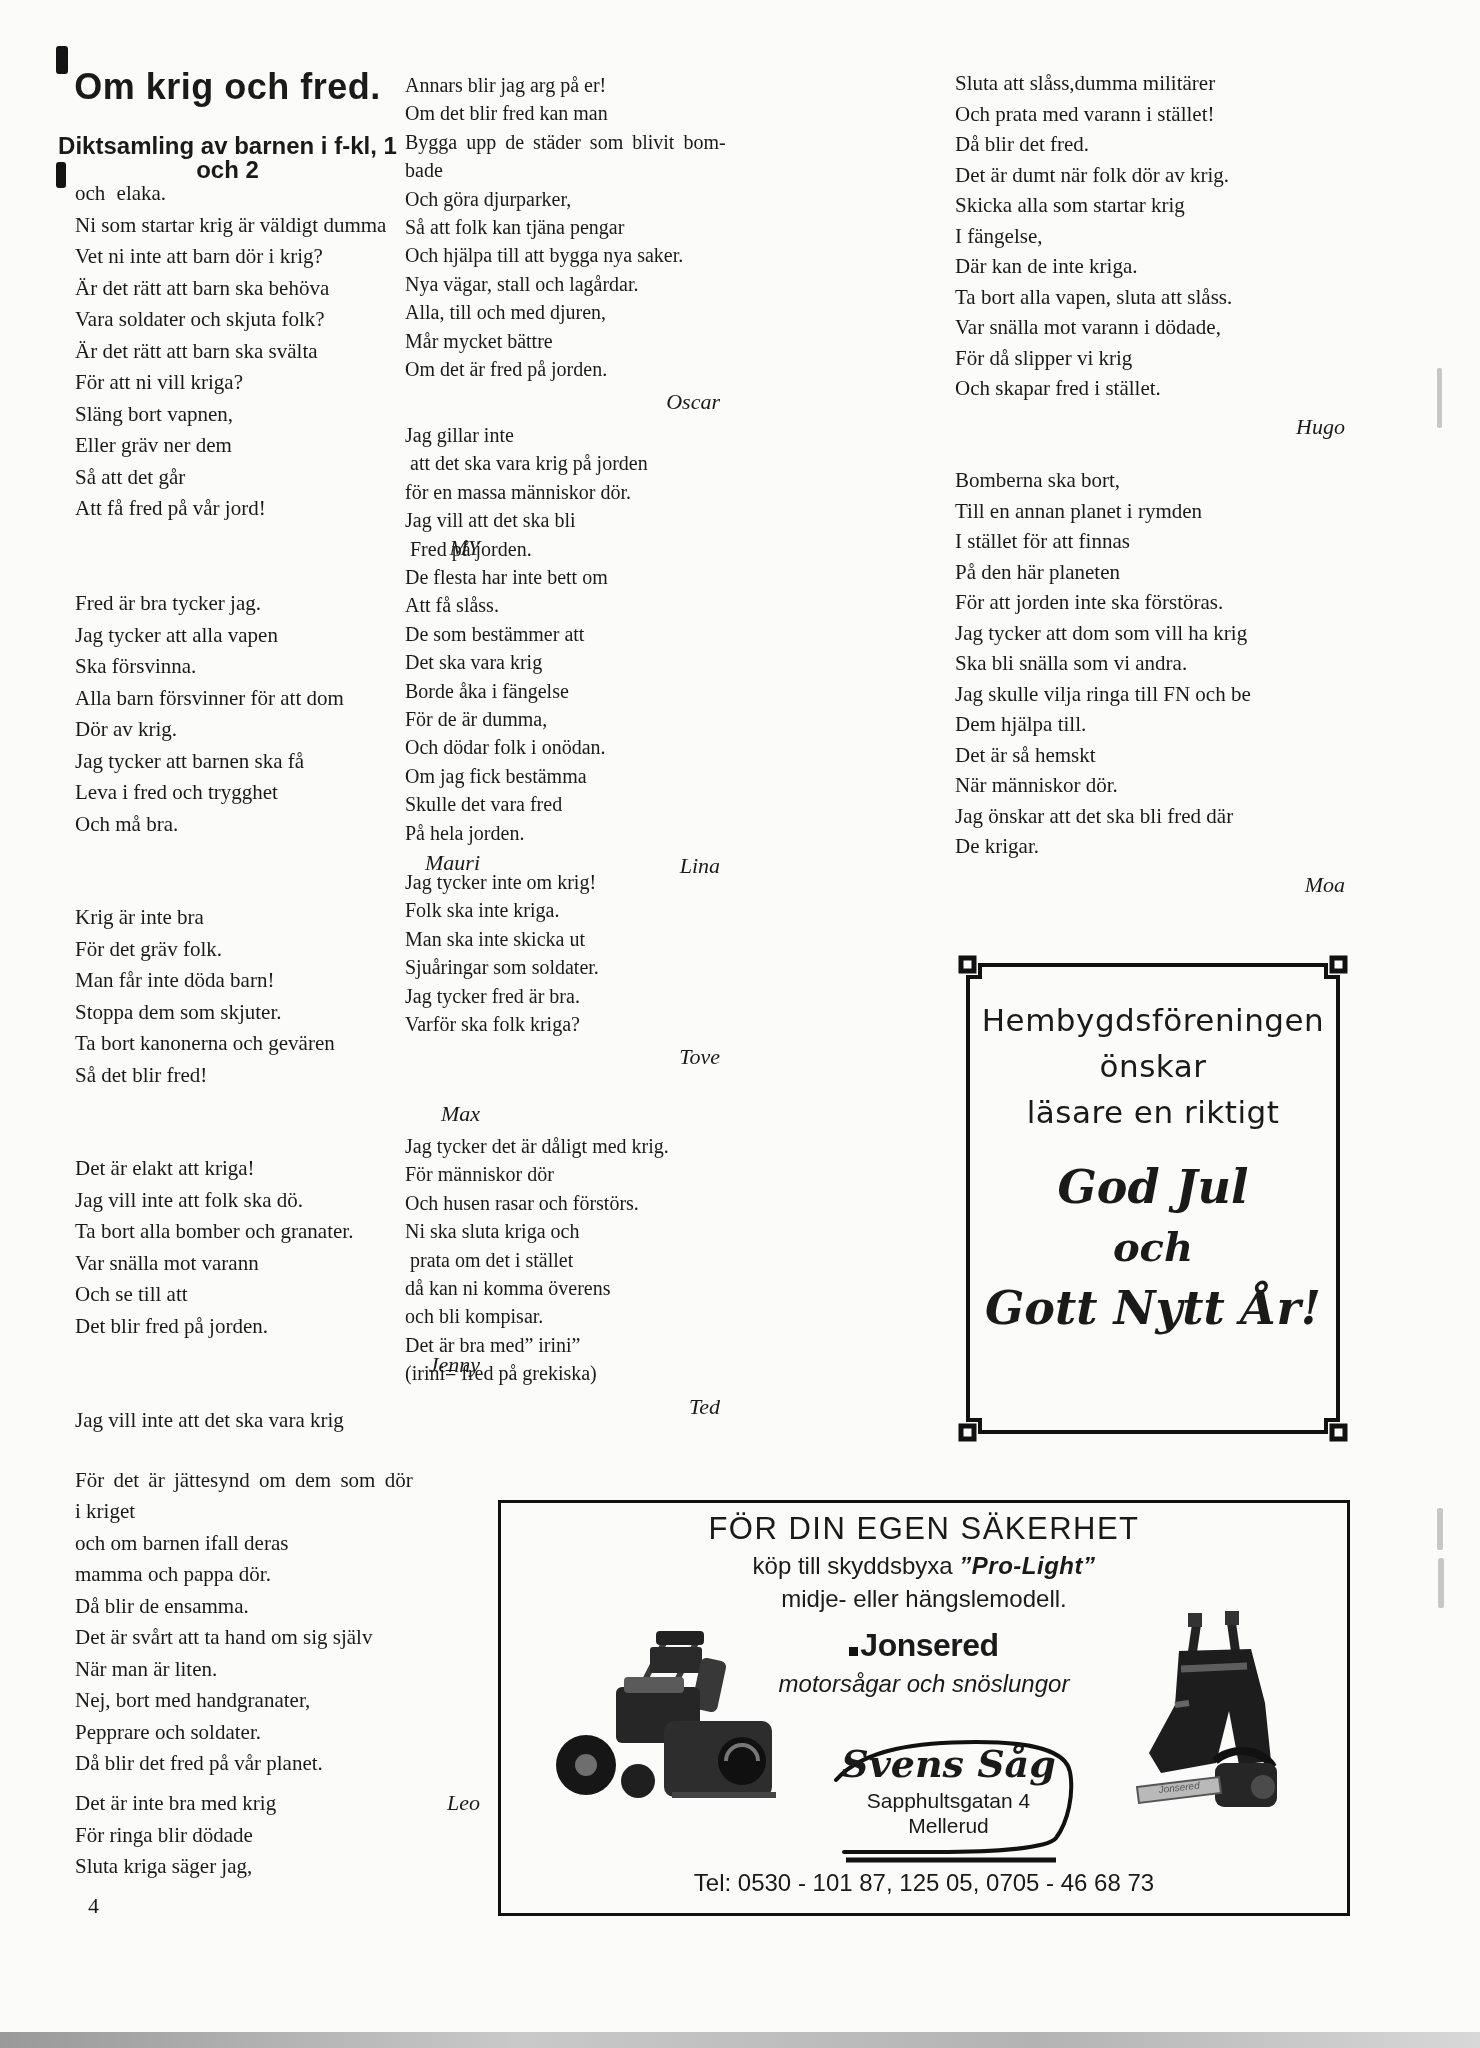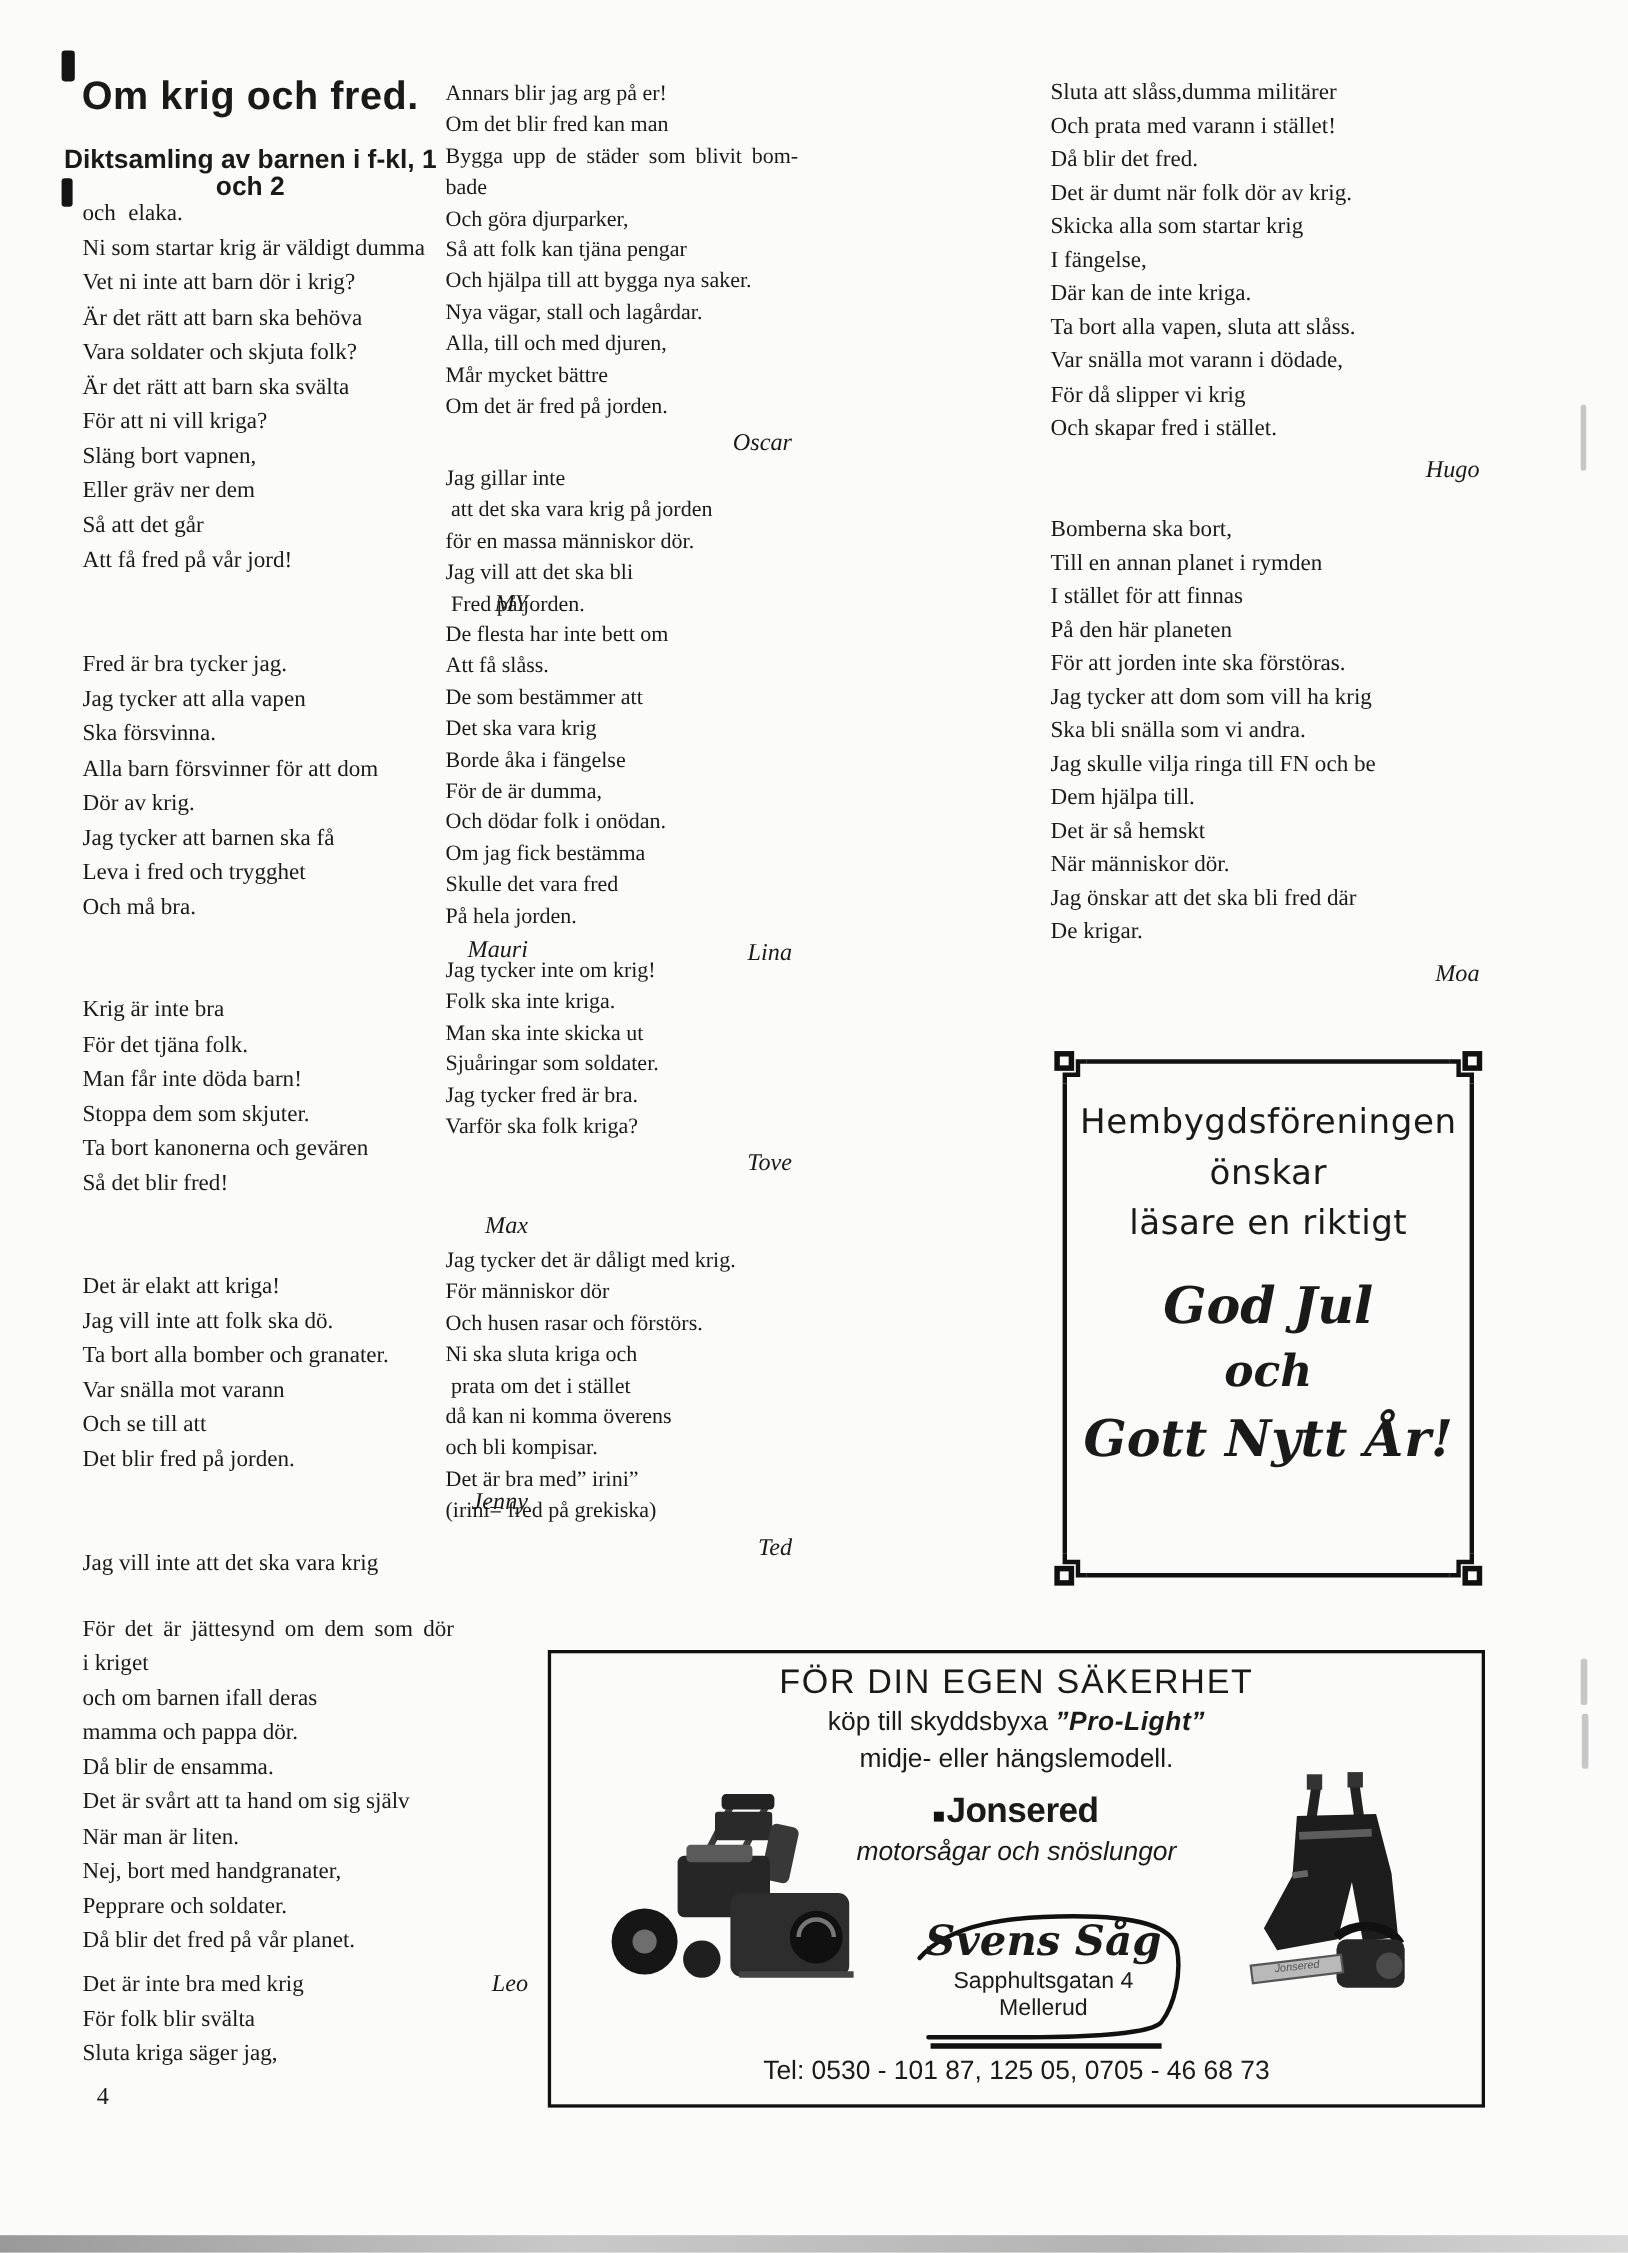--- a/index.html
+++ b/index.html
@@ -108,21 +108,21 @@
       <div class="line">Ska försvinna.</div>
       <div class="line">Alla barn försvinner för att dom</div>
       <div class="line">Dör av krig.</div>
       <div class="line">Jag tycker att barnen ska få</div>
       <div class="line">Leva i fred och trygghet</div>
       <div class="line">Och må bra.</div>
       <div class="sig">Mauri</div>
     </div>
     <div class="poem">
       <div class="line">Krig är inte bra</div>
-      <div class="line">För det tjäna folk.</div>
+      <div class="line">För det gräv folk.</div>
       <div class="line">Man får inte döda barn!</div>
       <div class="line">Stoppa dem som skjuter.</div>
       <div class="line">Ta bort kanonerna och gevären</div>
       <div class="line">Så det blir fred!</div>
       <div class="sig">Max</div>
     </div>
     <div class="poem">
       <div class="line">Det är elakt att kriga!</div>
       <div class="line">Jag vill inte att folk ska dö.</div>
       <div class="line">Ta bort alla bomber och granater.</div>
@@ -140,21 +140,21 @@
       <div class="line">Då blir de ensamma.</div>
       <div class="line">Det är svårt att ta hand om sig själv</div>
       <div class="line">När man är liten.</div>
       <div class="line">Nej, bort med handgranater,</div>
       <div class="line">Pepprare och soldater.</div>
       <div class="line">Då blir det fred på vår planet.</div>
       <div class="sig">Leo</div>
     </div>
     <div class="poem">
       <div class="line">Det är inte bra med krig</div>
-      <div class="line">För folk blir svälta</div>
+      <div class="line">För ringa blir dödade</div>
       <div class="line">Sluta kriga säger jag,</div>
     </div>
   </section>
 <section id="col2" class="col">
     <div class="poem">
       <div class="line">Annars blir jag arg på er!</div>
       <div class="line">Om det blir fred kan man</div>
       <div class="line">Bygga upp de städer som blivit bom-</div>
       <div class="line">bade</div>
       <div class="line">Och göra djurparker,</div>

